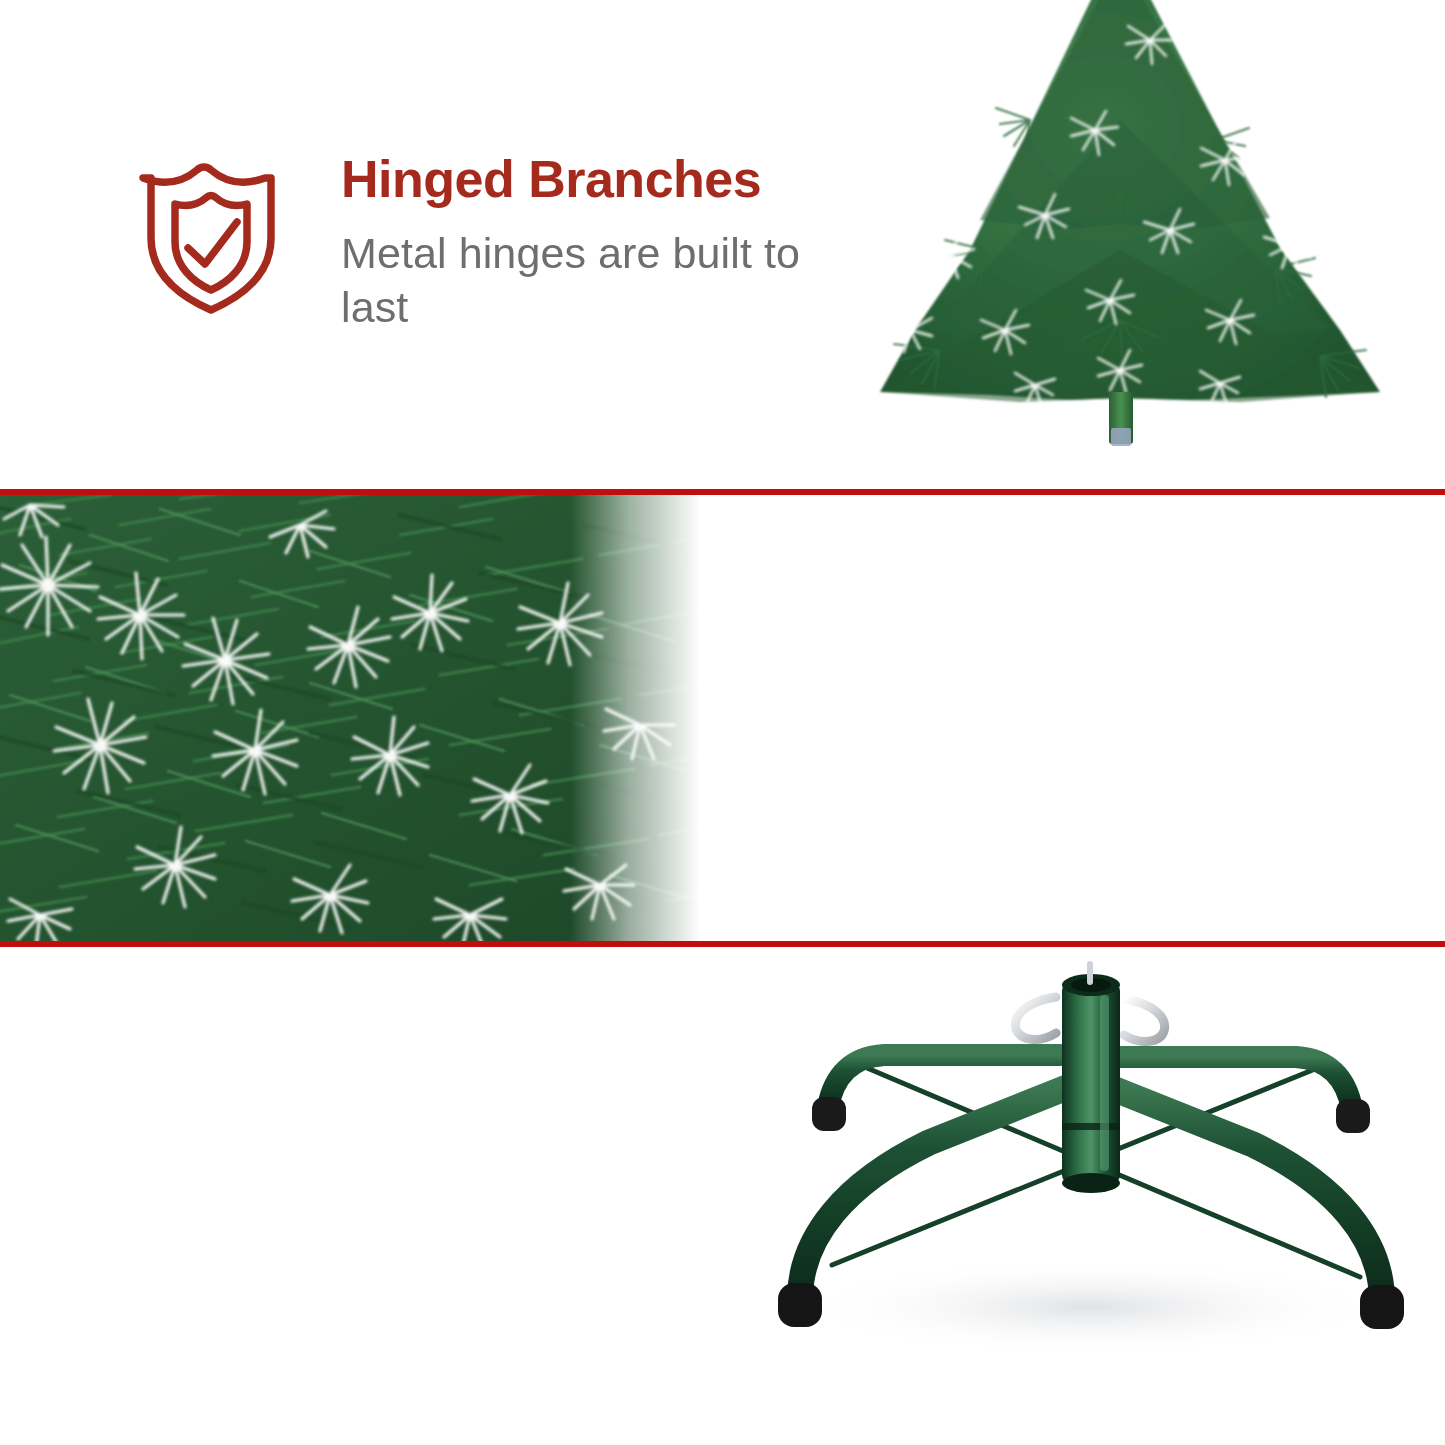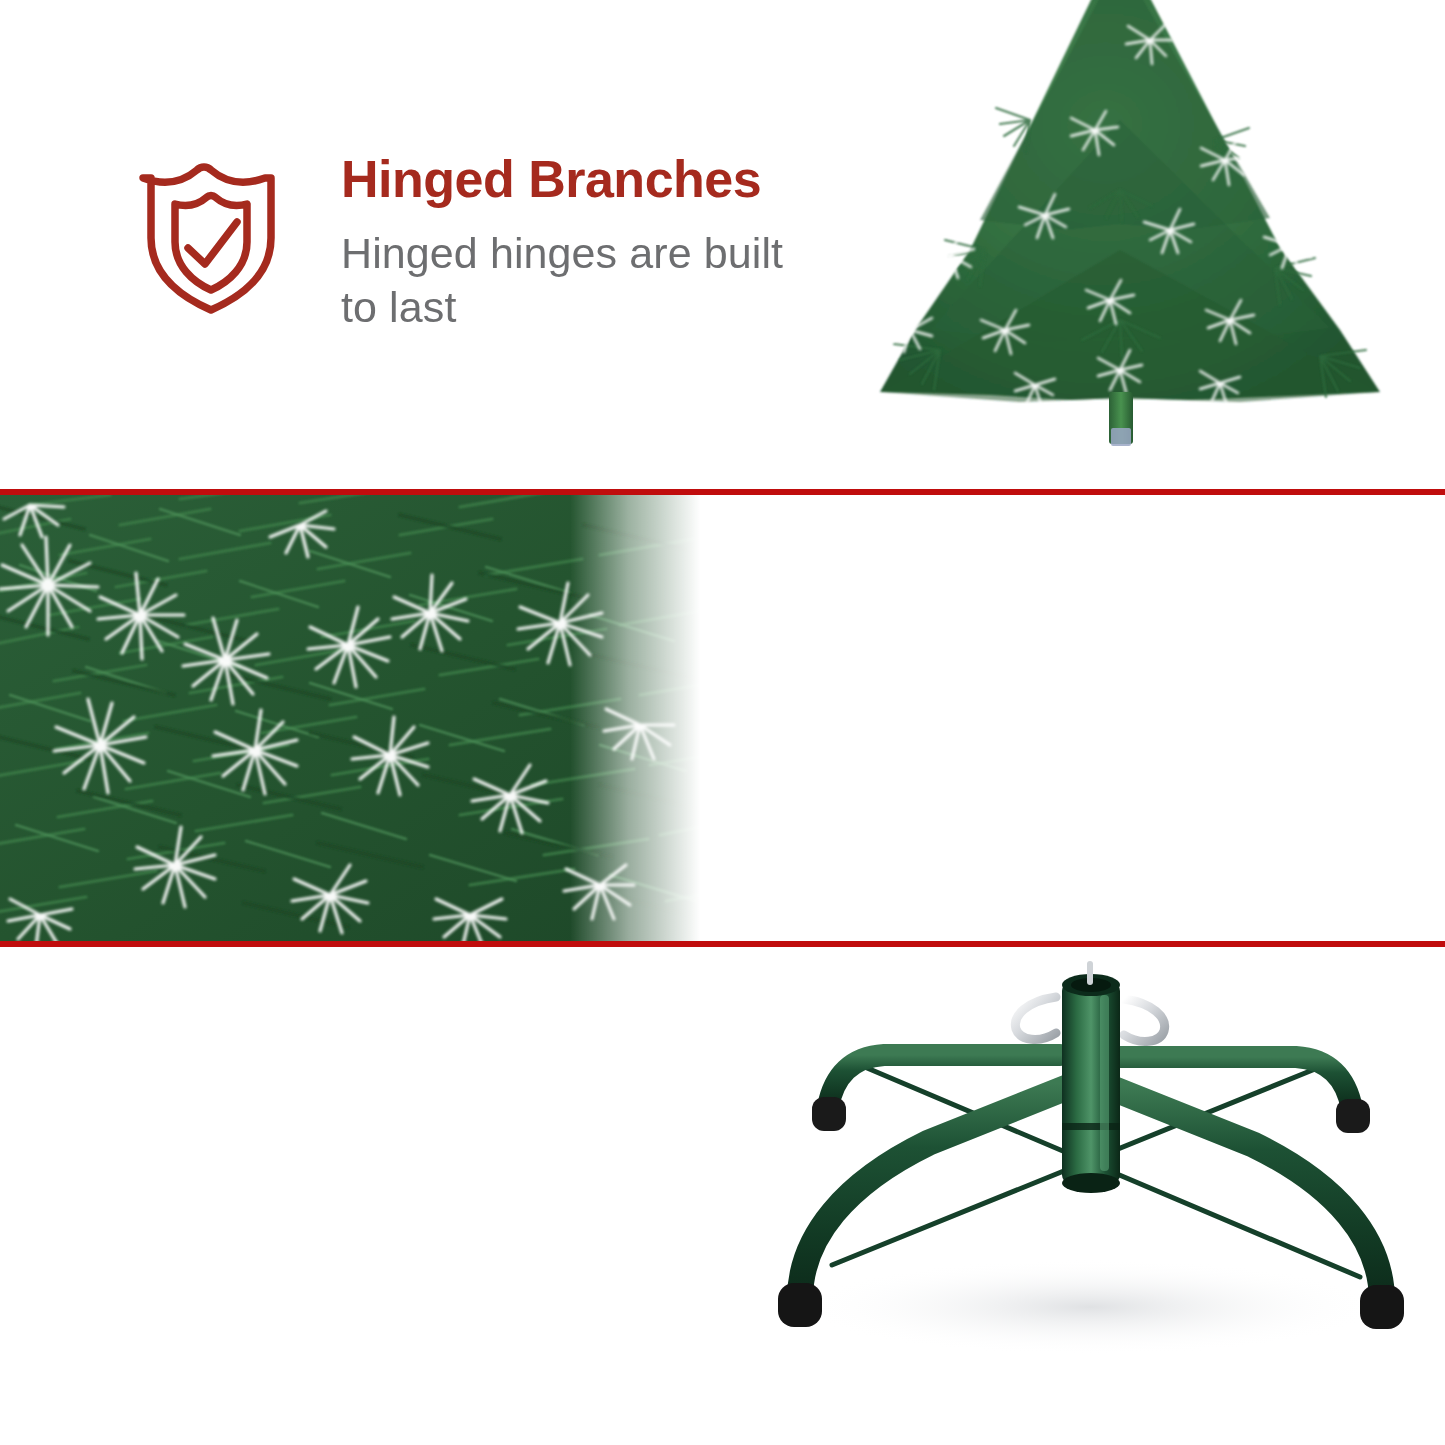--- a/index.html
+++ b/index.html
@@ -249,21 +249,21 @@
                    C 116 110, 98 126, 80 134
                    C 62 126, 44 110, 44 86 Z"></path>
 
           <path d="M57 92 L 74 108 L 106 66"></path>
         </g>
       </svg>
     </div>
 
     <div class="text-block" id="text-hinged">
       <h2 class="feature-title">Hinged Branches</h2>
-      <p class="feature-desc">Hinged hinges are built to last</p>
+      <p class="feature-desc">Metal hinges are built to last</p>
     </div>
   </div>
 
   <div class="divider" id="divider-top"></div>
 
   <div class="panel" id="panel-pvc">
 
     <div class="photo" id="photo-needles">
       <svg width="700" height="446" viewBox="0 0 700 446" xmlns="http://www.w3.org/2000/svg" aria-hidden="true">
         <defs>

